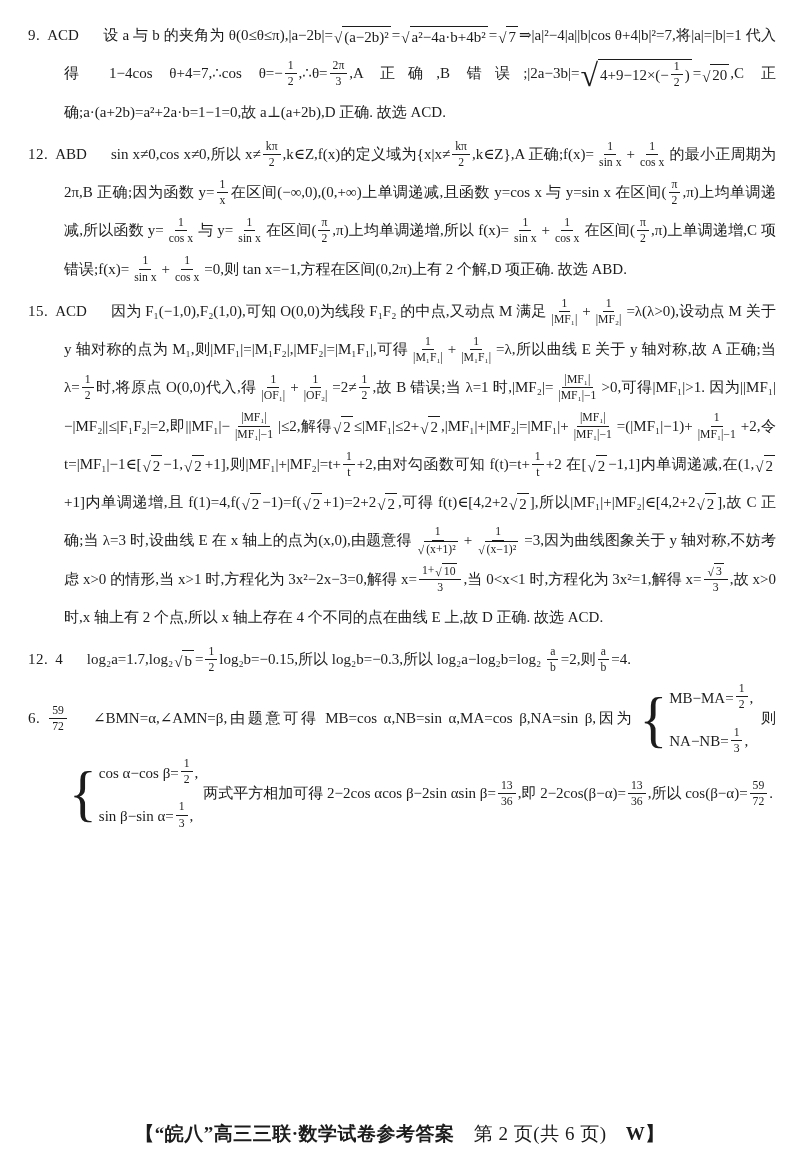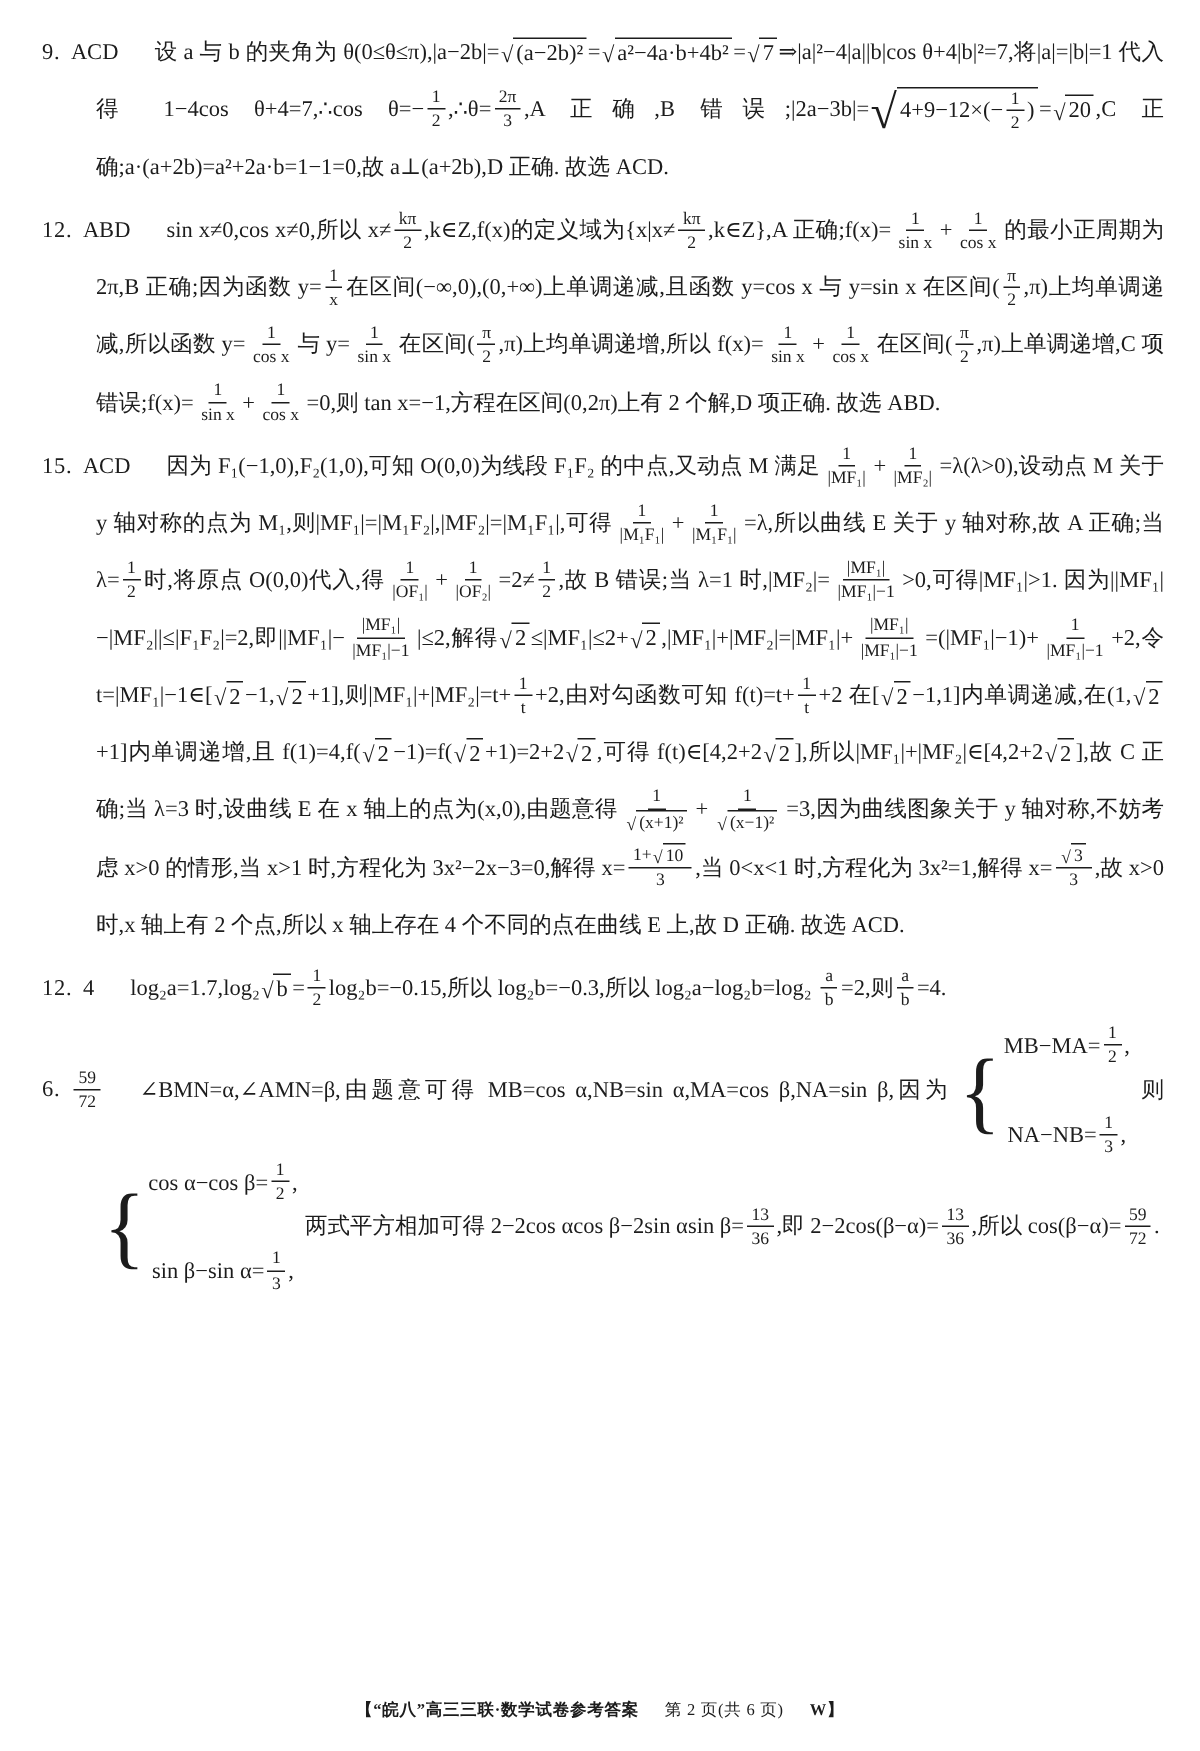--- a/index.html
+++ b/index.html
@@ -29,26 +29,26 @@
   
   .sqrt{display:inline-flex;align-items:stretch;vertical-align:middle;margin:0 1px;text-indent:0;}
   .sqrt > .rsym{display:inline-flex;align-items:flex-end;line-height:1.05;}
   .sqrt > .rbody{
     border-top:1.4px solid currentColor;
     display:inline-flex;align-items:center;padding:0 2px;line-height:1.35;
   }
   
   .cases{display:inline-flex;align-items:center;vertical-align:middle;margin:0 5px;text-indent:0;}
   .cases > .brace{font-size:58px;line-height:0.9;font-weight:400;margin-right:2px;transform:scaleY(1.05);}
-  .cases > .crows{display:inline-flex;flex-direction:column;row-gap:28px;align-items:center;}
+  .cases > .crows{display:inline-flex;flex-direction:column;row-gap:12px;}
   .cases .crow{display:inline-flex;align-items:center;white-space:nowrap;line-height:1.5;}
   
   .footer{
     flex:0 0 auto;text-align:center;padding:10px 0 20px;
-    font-size:11px;letter-spacing:0.5px;
+    font-size:19px;letter-spacing:0.5px;
   }
   .f-bold{font-weight:bold;}
   .f-page{margin:0 14px;}
 </style>
 </head>
 <body>
 
 <div class="content">
   <div id="questions">
       <div class="question"><span class="qnum">9.</span><span class="qans">ACD</span><span class="qbody">设 a 与 b 的夹角为 θ(0≤θ≤π),|a−2b|=<span class="sqrt">

